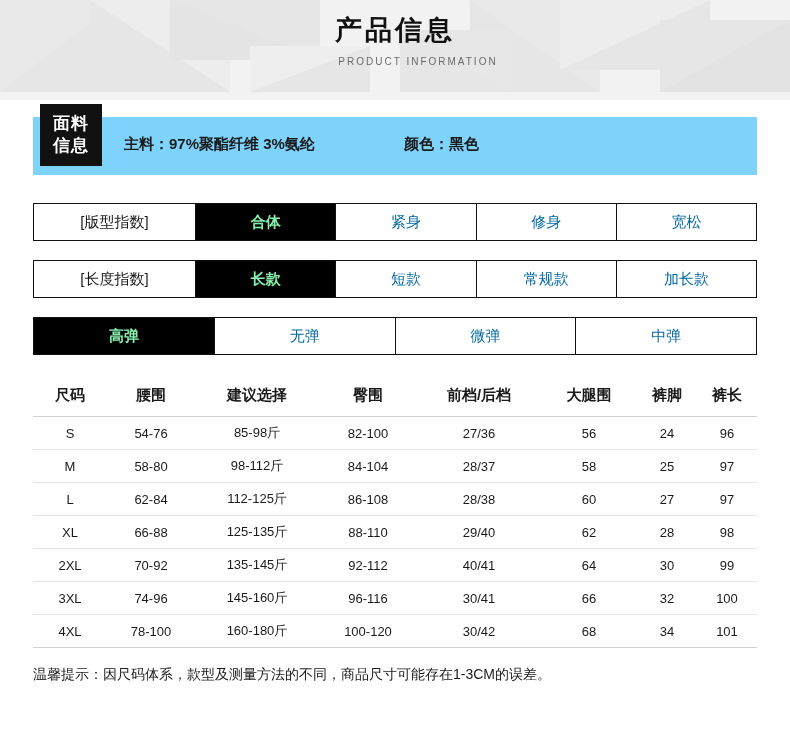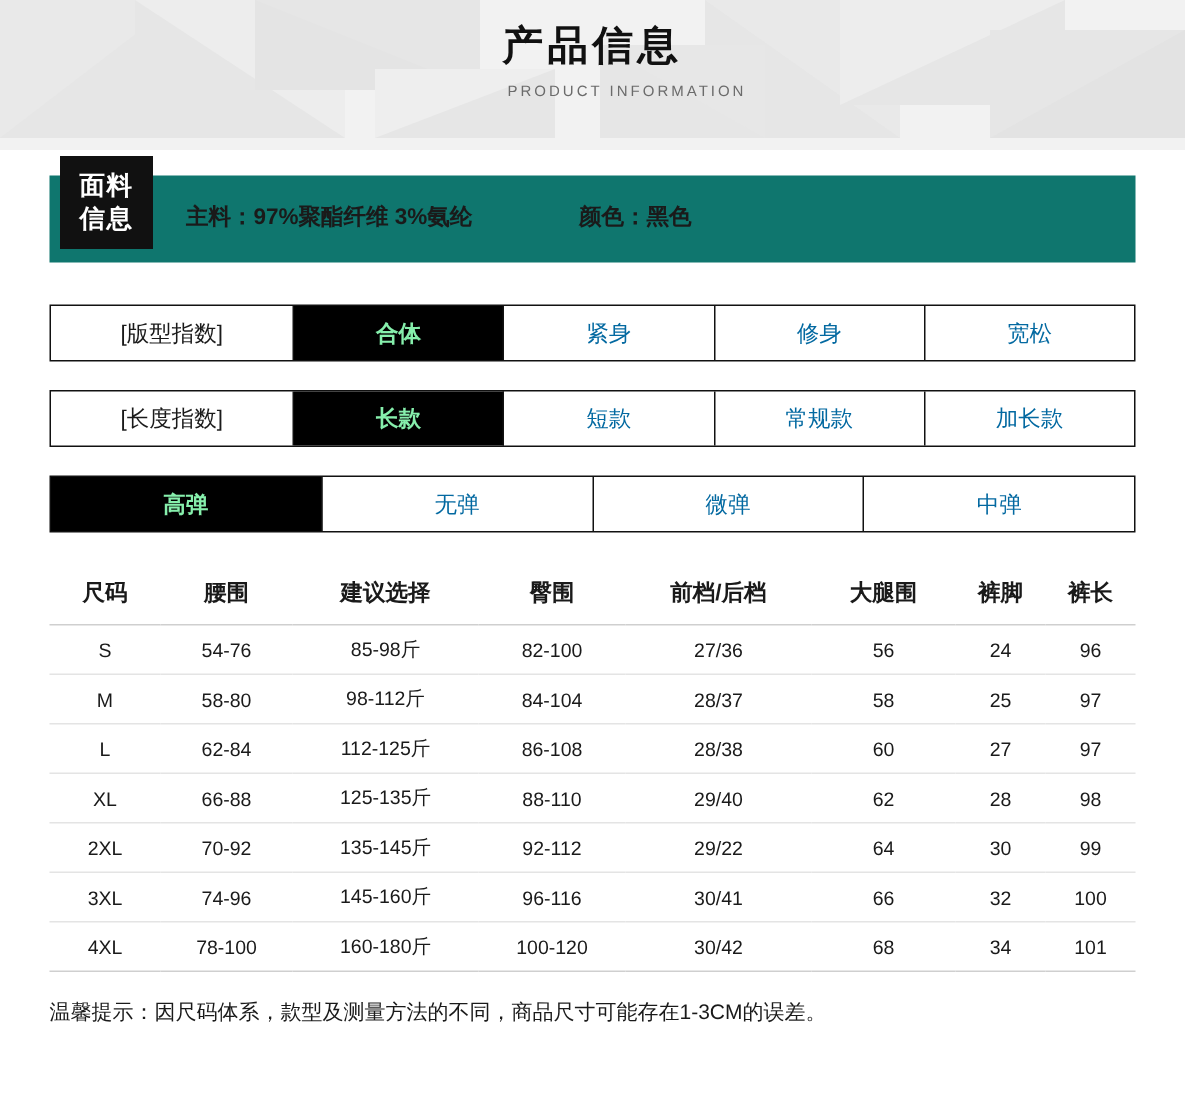--- a/index.html
+++ b/index.html
@@ -65,21 +65,21 @@
     color: #6b6b6b;
     margin-left: 46px;
   }
 
   
   .fabric-strip {
     position: relative;
     margin: 17px 33px 0 33px;
     width: 724px;
     height: 58px;
-    background: #0f766e;
+    background: #7dd3fc;
   }
   .fabric-badge {
     position: absolute;
     left: 7px;
     top: -13px;
     width: 62px;
     height: 62px;
     background: #111111;
     color: #ffffff;
     font-size: 17px;
@@ -93,21 +93,21 @@
   .fabric-main {
     position: absolute;
     left: 91px;
     top: 18px;
     font-size: 15px;
     font-weight: bold;
     color: #1a1a1a;
   }
   .fabric-color {
     position: absolute;
-    left: 353px;
+    left: 371px;
     top: 18px;
     font-size: 15px;
     font-weight: bold;
     color: #1a1a1a;
   }
 
   
   .index-wrap {
     margin: 28px 33px 0 33px;
     width: 724px;
@@ -304,21 +304,21 @@
       <td>29/40</td>
       <td>62</td>
       <td>28</td>
       <td>98</td>
     </tr>
     <tr>
       <td>2XL</td>
       <td>70-92</td>
       <td>135-145斤</td>
       <td>92-112</td>
-      <td>29/22</td>
+      <td>40/41</td>
       <td>64</td>
       <td>30</td>
       <td>99</td>
     </tr>
     <tr>
       <td>3XL</td>
       <td>74-96</td>
       <td>145-160斤</td>
       <td>96-116</td>
       <td>30/41</td>

